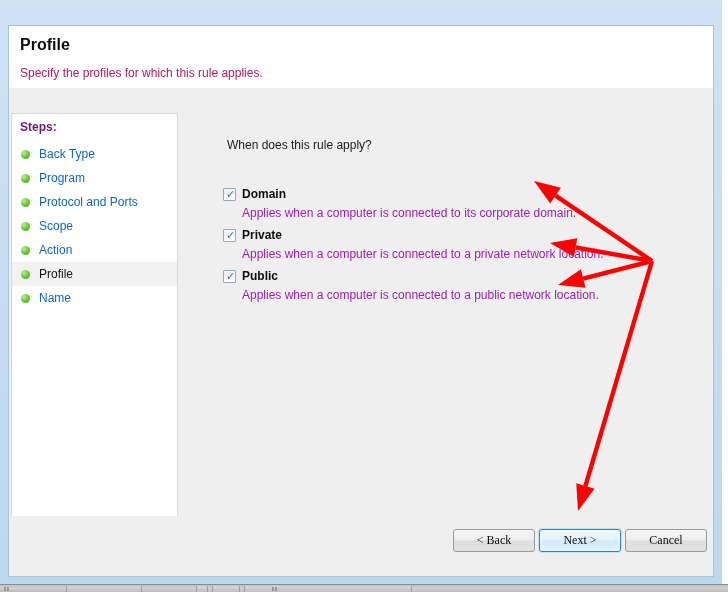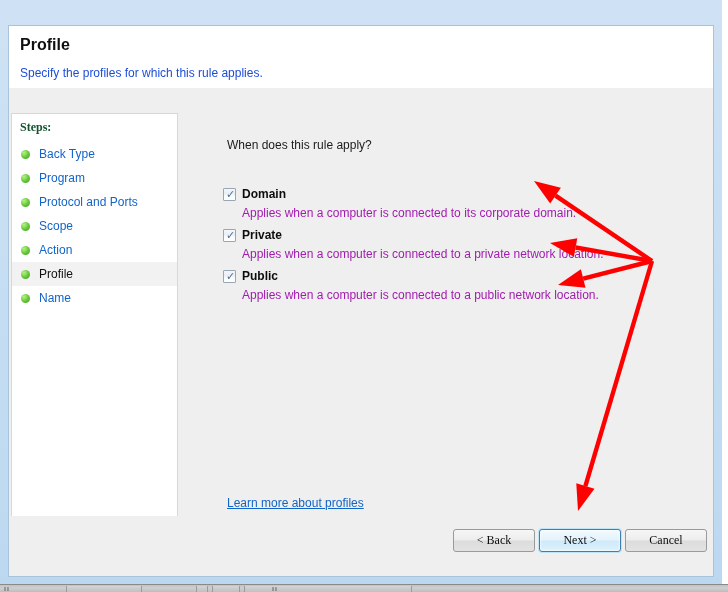--- a/index.html
+++ b/index.html
@@ -193,21 +193,21 @@
     top: 10px;
     font-size: 16px;
     font-weight: bold;
     color: #0f0f0f;
   }
   #page-subtitle {
     position: absolute;
     left: 11px;
     top: 40px;
     font-size: 12px;
-    color: #1d4ed8;
+    color: #be185d;
     text-align: center;
   }
 
   
   #body-area {
     position: absolute;
     left: 0;
     top: 62px;
     width: 704px;
     height: 489px;
@@ -224,22 +224,21 @@
     border: 1px solid #d8d8d8;
     border-bottom: none;
     box-sizing: border-box;
   }
   #steps-label {
     position: absolute;
     left: 8px;
     top: 6px;
     font-size: 12px;
     font-weight: bold;
-    color: #14532d;
-    font-family: Liberation Serif, serif;
+    color: #701a75;
   }
   #steps-list {
     position: absolute;
     left: 0;
     top: 28px;
     width: 165px;
   }
   .step-item {
     position: relative;
     height: 24px;
@@ -468,21 +467,20 @@
               <div class="profile-row">
                 <div class="cb-line">
                   <span class="checkbox">
                     <span class="tick">✓</span>
                   </span>
                   <span class="cb-label">Public</span>
                 </div>
                 <div class="cb-desc">Applies when a computer is connected to a public network location.</div>
               </div>
             </div>
-          <div id="learn-link">Learn more about profiles</div>
         </div>
 
         <div id="button-bar">
           <div class="wiz-button" id="btn-back">&lt; Back</div>
           <div class="wiz-button" id="btn-cancel">Cancel</div>
           <div class="wiz-button" id="btn-next">Next &gt;</div>
         </div>
 
       </div>
     </div>

